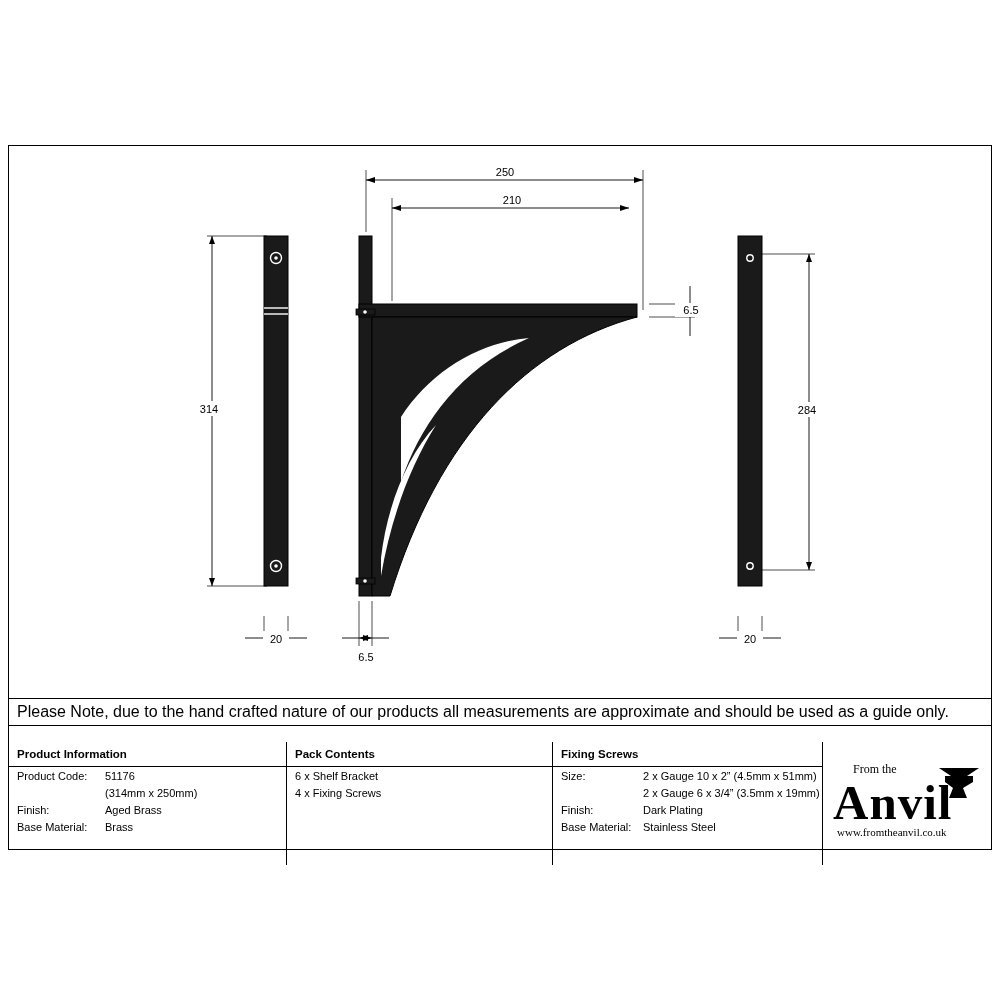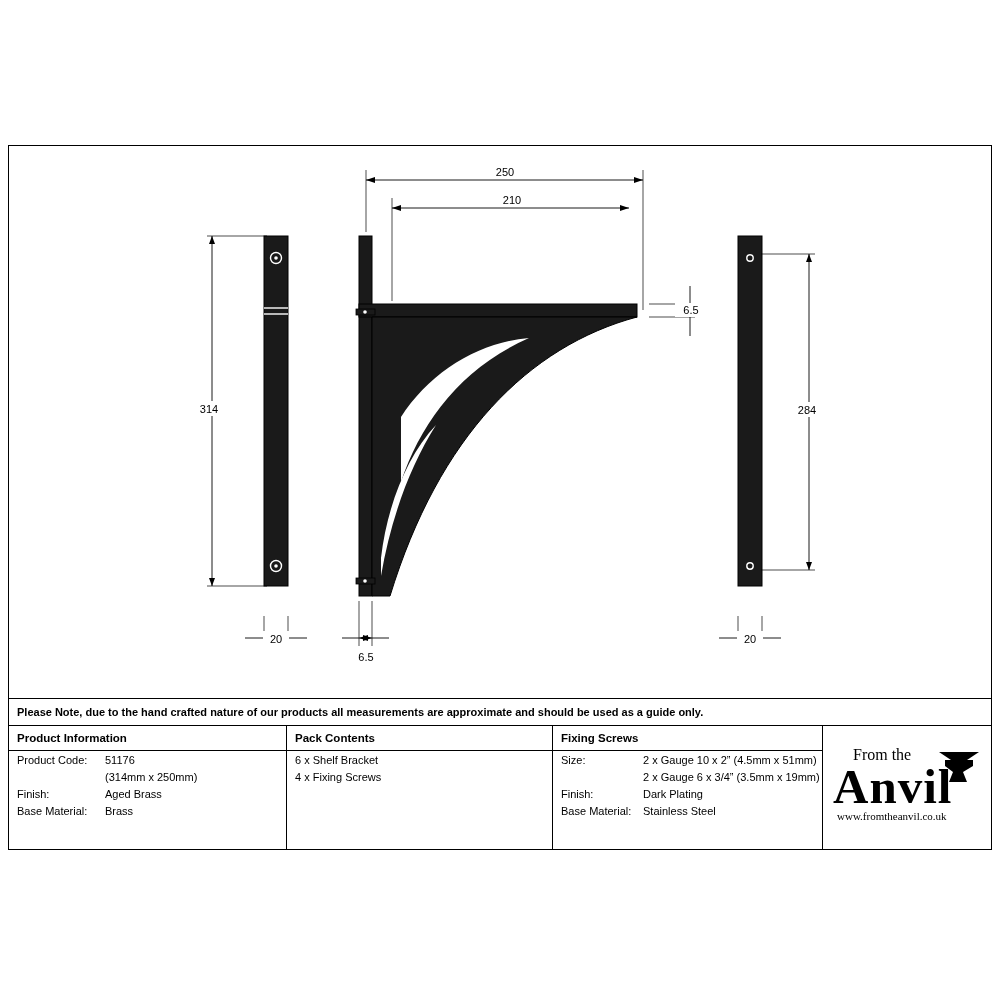--- a/index.html
+++ b/index.html
@@ -40,38 +40,38 @@
     top: 552px;
     width: 982px;
     height: 28px;
     border-top: 1px solid #000;
     border-bottom: 1px solid #000;
     box-sizing: border-box;
     display: flex;
     align-items: center;
   }
   .note-text {
-    font-size: 11px;
+    font-size: 16px;
     padding-left: 8px;
     white-space: nowrap;
-    font-weight: bold;
   }
   .info-row {
     position: absolute;
     left: 0;
     top: 580px;
     width: 982px;
     height: 123px;
     display: flex;
   }
   .col {
     box-sizing: border-box;
     border-right: 1px solid #000;
     height: 123px;
     position: relative;
+    margin-top: 16px;
   }
   .col.last { border-right: none; }
   .col-product { width: 278px; }
   .col-pack { width: 266px; }
   .col-screws { width: 270px; }
   .col-logo { width: 168px; }
   .col-head {
     font-size: 11.5px;
     font-weight: bold;
     padding: 6px 0 0 8px;
@@ -107,21 +107,21 @@
   }
   .logo-inner {
     position: relative;
     width: 160px;
     height: 96px;
   }
   .logo-from {
     position: absolute;
     left: 26px;
     top: 6px;
-    font-size: 16px;
+    font-size: 12px;
     font-family: "Liberation Serif", serif;
   }
   .logo-anvil {
     position: absolute;
     left: 6px;
     top: 18px;
     font-size: 49px;
     font-weight: bold;
     font-family: "Liberation Serif", serif;
     letter-spacing: 1px;

